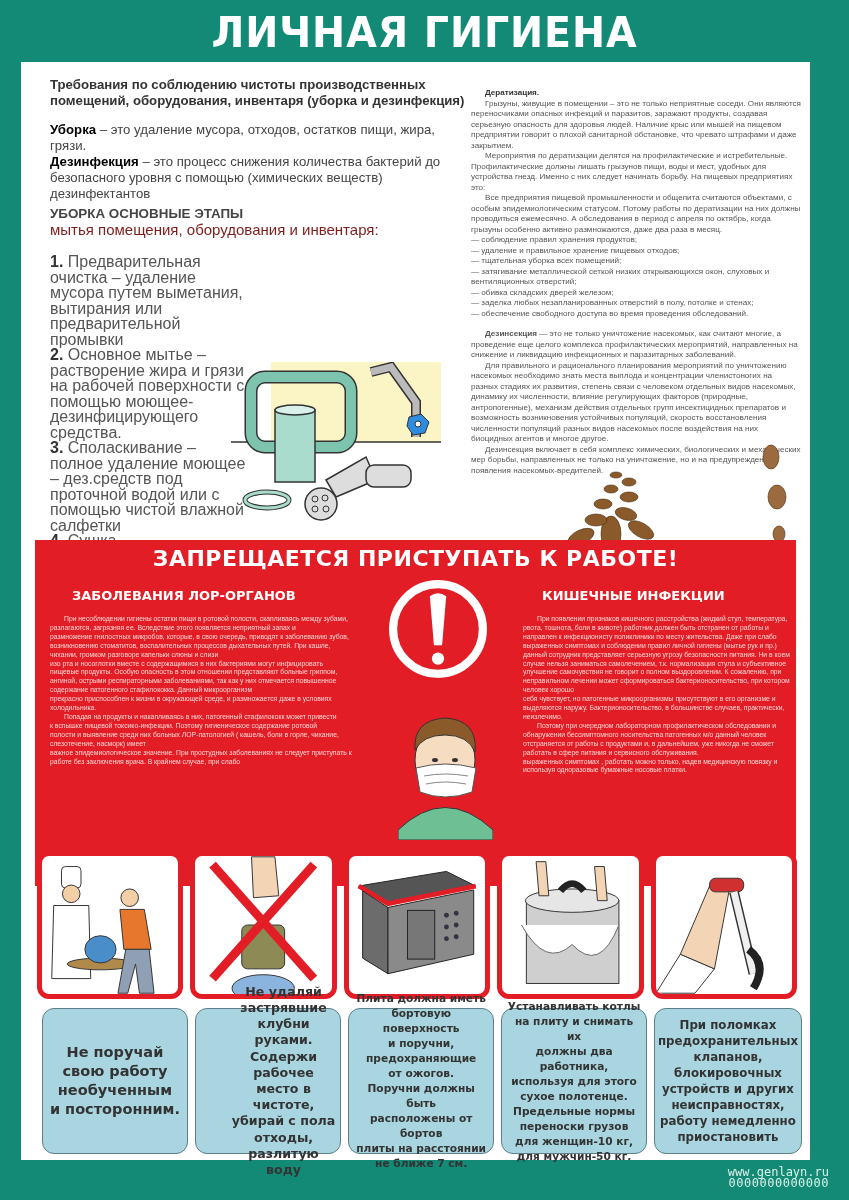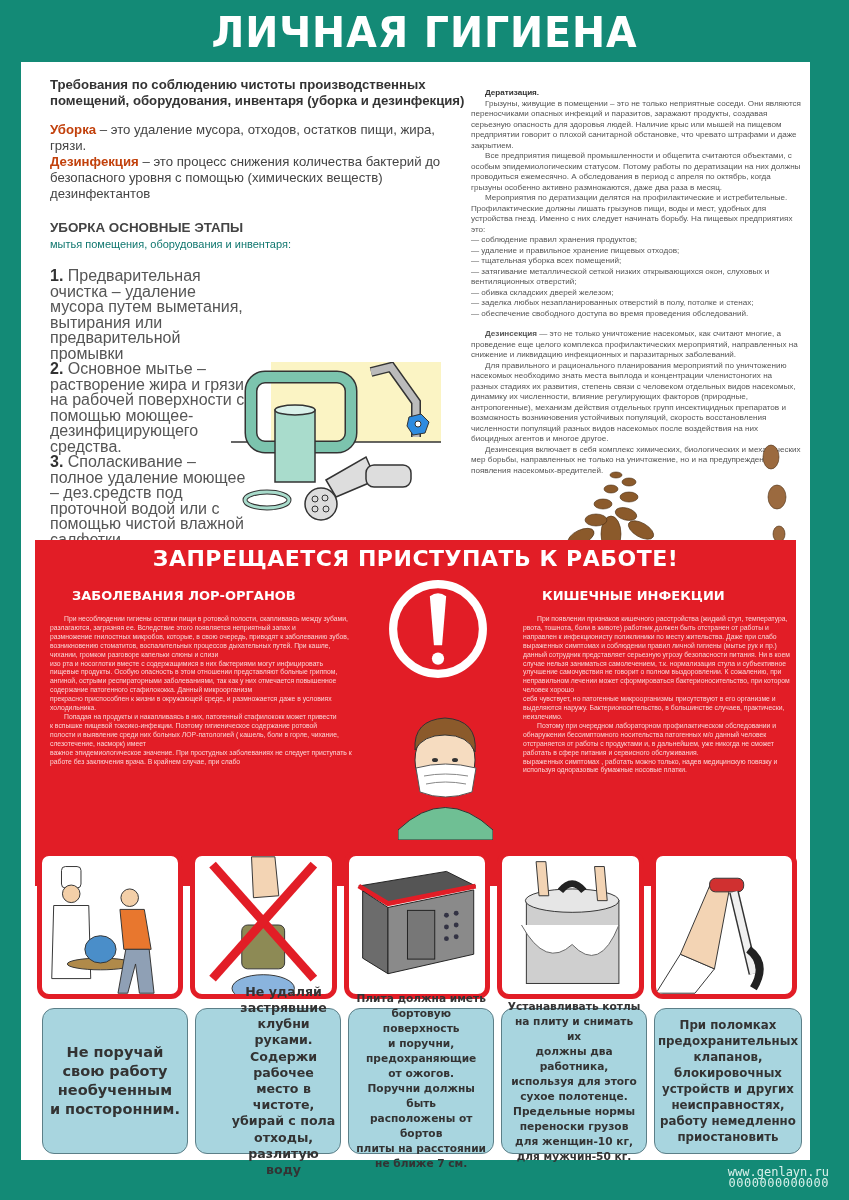--- a/index.html
+++ b/index.html
@@ -9,23 +9,23 @@
   .title { position: absolute; left: 0; top: 4px; width: 849px; text-align: center;
     color: #fff; font-family: "DejaVu Sans", sans-serif; font-weight: bold; font-size: 43px;
     letter-spacing: 1px; line-height: 56px; transform: scaleX(0.92); }
 
   .sheet { position: absolute; left: 21px; top: 62px; width: 789px; height: 1098px; background: #fff; }
 
   
   .top-left { position: absolute; left: 29px; top: 15px; width: 420px; color: #333; }
   .req-title { font-weight: bold; font-size: 13.2px; line-height: 16px; color: #333; }
   .defs { margin-top: 13px; font-size: 13.2px; line-height: 16px; color: #444; }
-  .defs b { color: #c2410c; }
-  .stages-title { margin-top: 18px; font-size: 13.4px; line-height: 16px; font-weight: bold; color: #444; }
-  .stages-sub { font-size: 11px; line-height: 16px; color: #0f766e; }
+  .defs b { color: #000000; }
+  .stages-title { margin-top: 4px; font-size: 13.4px; line-height: 16px; font-weight: bold; color: #444; }
+  .stages-sub { font-size: 15px; line-height: 16px; color: #7f1d1d; }
   .steps { margin-top: 16px; width: 200px; font-size: 16px; line-height: 15.5px; color: #555; }
   .steps b { color: #333; }
 
   .equip { position: absolute; left: 210px; top: 300px; width: 210px; height: 160px; }
 
   .top-right { position: absolute; left: 450px; top: 26px; width: 330px; font-size: 8.1px; line-height: 10.5px; color: #555; }
   .top-right p { text-indent: 14px; }
   .top-right .h { font-weight: bold; color: #333; text-indent: 14px; }
   .top-right .li { text-indent: 0; }
   .top-right .gap { height: 10px; }
@@ -106,22 +106,22 @@
     <circle cx="90" cy="142" r="16" fill="#ddd" stroke="#333" stroke-width="1.5"></circle>
     <circle cx="84" cy="137" r="3" fill="none" stroke="#333"></circle>
       <circle cx="94" cy="136" r="3" fill="none" stroke="#333"></circle>
     <circle cx="84" cy="147" r="3" fill="none" stroke="#333"></circle>
       <circle cx="95" cy="147" r="3" fill="none" stroke="#333"></circle>
   </svg>
 
   <div class="top-right">
     <p class="h">Дератизация.</p>
     <p>Грызуны, живущие в помещении – это не только неприятные соседи. Они являются переносчиками опасных инфекций и паразитов, заражают продукты, создавая серьезную опасность для здоровья людей. Наличие крыс или мышей на пищевом предприятии говорит о плохой санитарной обстановке, что чревато штрафами и даже закрытием.</p>
+    <p>Мероприятия по дератизации делятся на профилактические и истребительные. Профилактические должны лишать грызунов пищи, воды и мест, удобных для устройства гнезд. Именно с них следует начинать борьбу. На пищевых предприятиях это:</p>
     <p>Все предприятия пищевой промышленности и общепита считаются объектами, с особым эпидемиологическим статусом. Потому работы по дератизации на них должны проводиться ежемесячно. А обследования в период с апреля по октябрь, когда грызуны особенно активно размножаются, даже два раза в месяц.</p>
-    <p>Мероприятия по дератизации делятся на профилактические и истребительные. Профилактические должны лишать грызунов пищи, воды и мест, удобных для устройства гнезд. Именно с них следует начинать борьбу. На пищевых предприятиях это:</p>
     <p class="li">— соблюдение правил хранения продуктов;</p>
     <p class="li">— удаление и правильное хранение пищевых отходов;</p>
     <p class="li">— тщательная уборка всех помещений;</p>
     <p class="li">— затягивание металлической сеткой низких открывающихся окон, слуховых и вентиляционных отверстий;</p>
     <p class="li">— обивка складских дверей железом;</p>
     <p class="li">— заделка любых незапланированных отверстий в полу, потолке и стенах;</p>
     <p class="li">— обеспечение свободного доступа во время проведения обследований.</p>
     <div class="gap"></div>
     <p><b>Дезинсекция</b><span> — это не только уничтожение насекомых, как считают многие, а проведение еще целого комплекса профилактических мероприятий, направленных на снижение и ликвидацию инфекционных и паразитарных заболеваний.</span></p>
     <p>Для правильного и рационального планирования мероприятий по уничтожению насекомых необходимо знать места выплода и концентрации членистоногих на разных стадиях их развития, степень связи с человеком отдельных видов насекомых, динамику их численности, влияние регулирующих факторов (природные, антропогенные), механизм действия отдельных групп инсектицидных препаратов и возможность возникновения устойчивых популяций, скорость восстановления численности популяций разных видов насекомых после воздействия на них биоцидных агентов и многое другое.</p>

